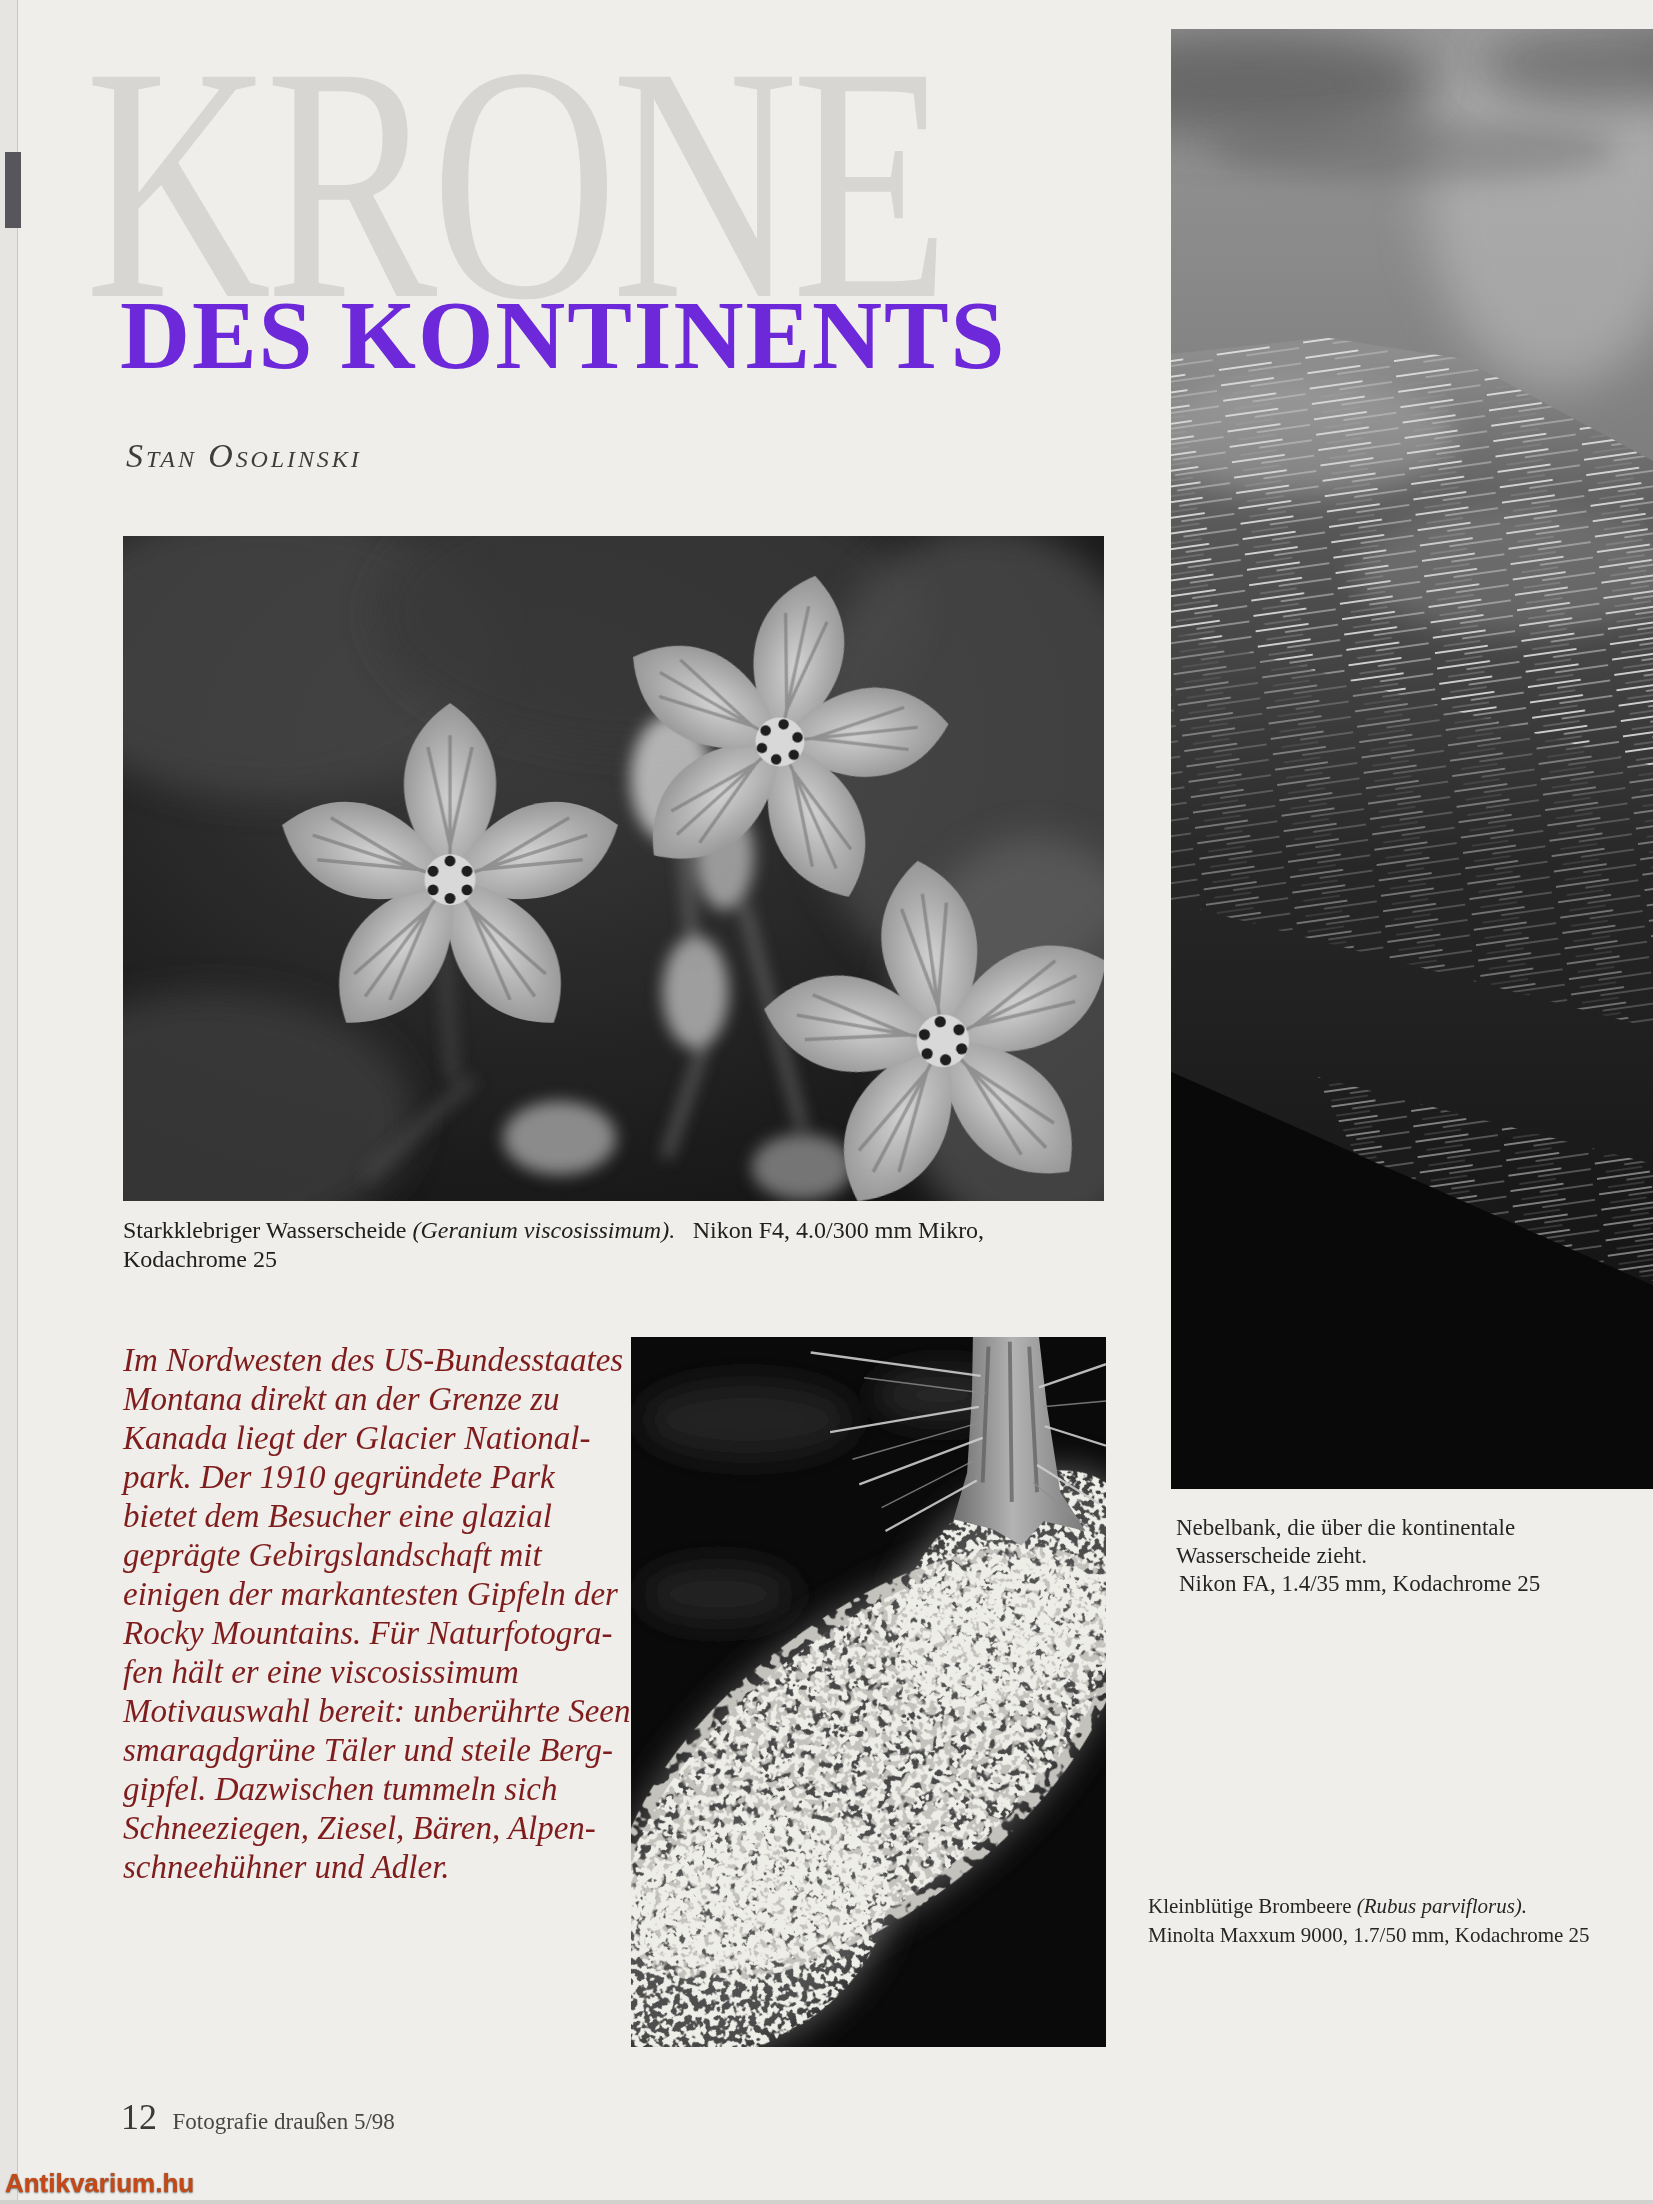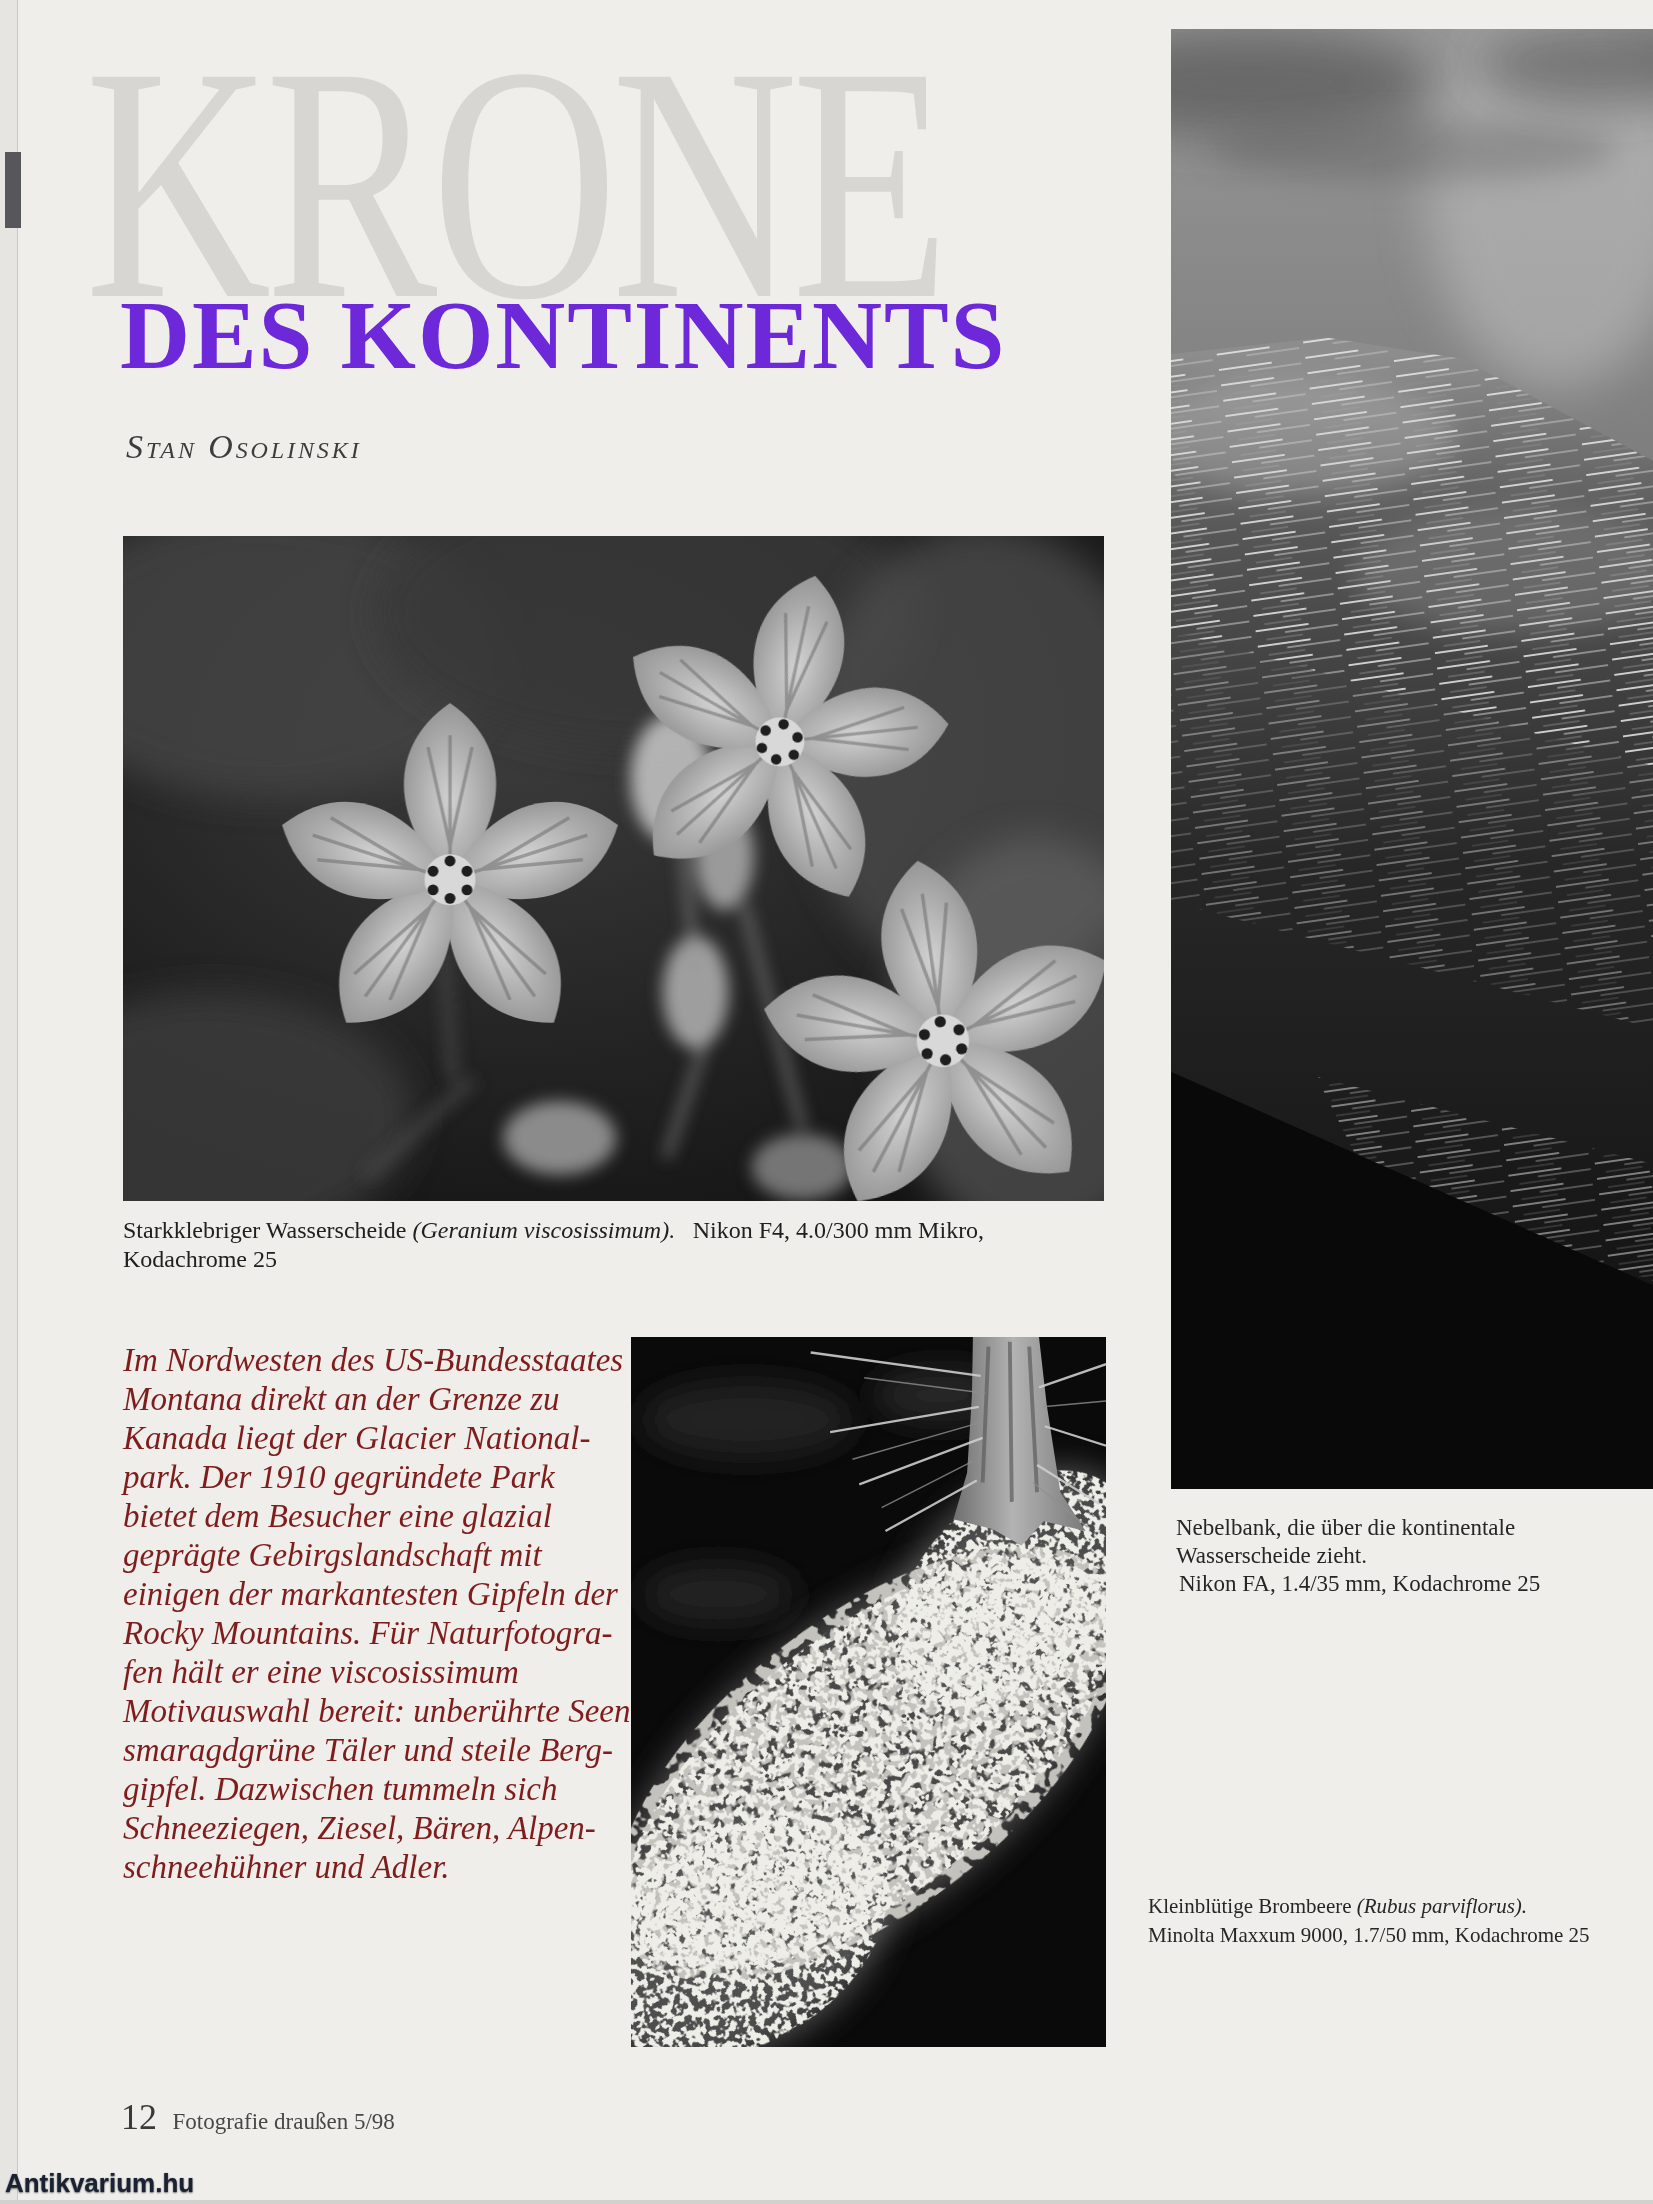--- a/index.html
+++ b/index.html
@@ -18,21 +18,21 @@
   .title{
     left:85px;top:14.6px;font-size:335px;line-height:1;font-weight:400;
     color:#d7d6d3;letter-spacing:-7.8px;white-space:nowrap;
     transform:scaleX(.77);transform-origin:0 0;
   }
   .subtitle{
     left:120px;top:287px;font-size:97px;line-height:1;font-weight:700;
     color:#6d28d9;letter-spacing:1.9px;white-space:nowrap;
   }
   .author{
-    left:126px;top:428px;font-size:34px;font-style:italic;
+    left:126px;top:437px;font-size:34px;font-style:italic;
     font-variant:small-caps;letter-spacing:2.9px;color:#3d3d3b;
   }
   
   .photo{overflow:hidden;background:#161616;}
   .photo svg{display:block;width:100%;height:100%;}
   .photo-flowers{left:123px;top:536px;width:981px;height:665px;}
   .photo-mountain{left:1171px;top:29px;width:482px;height:1460px;}
   .photo-foliage{left:631px;top:1337px;width:475px;height:710px;}
   
   .caption{color:#202020;}
@@ -47,21 +47,21 @@
     left:123px;top:1341px;width:524px;font-size:33px;line-height:39px;
     font-style:italic;color:#7f1d1d;
   }
   
   .footer{left:121px;top:2079px;display:flex;align-items:baseline;gap:15.5px;color:#3a3a38;}
   .footer .pagenum{font-size:36px;margin-top:17px;}
   .footer .issue{font-size:23px;color:#474745;}
   
   .watermark{
     left:4.9px;top:2168px;font-family:"Liberation Sans",sans-serif;
-    font-weight:700;font-size:26px;color:#0f172a;opacity:.95;
+    font-weight:700;font-size:26px;color:#c2410c;opacity:.95;
     text-shadow:0 1px 1.9px rgba(90,90,88,.9),0 0 1px rgba(90,90,88,.7);
     letter-spacing:0;
   }
 </style>
 </head>
 <body>
 
 <div class="abs scan-edge"></div>
 <div class="abs scan-line"></div>
 <div class="abs index-tab"></div>

